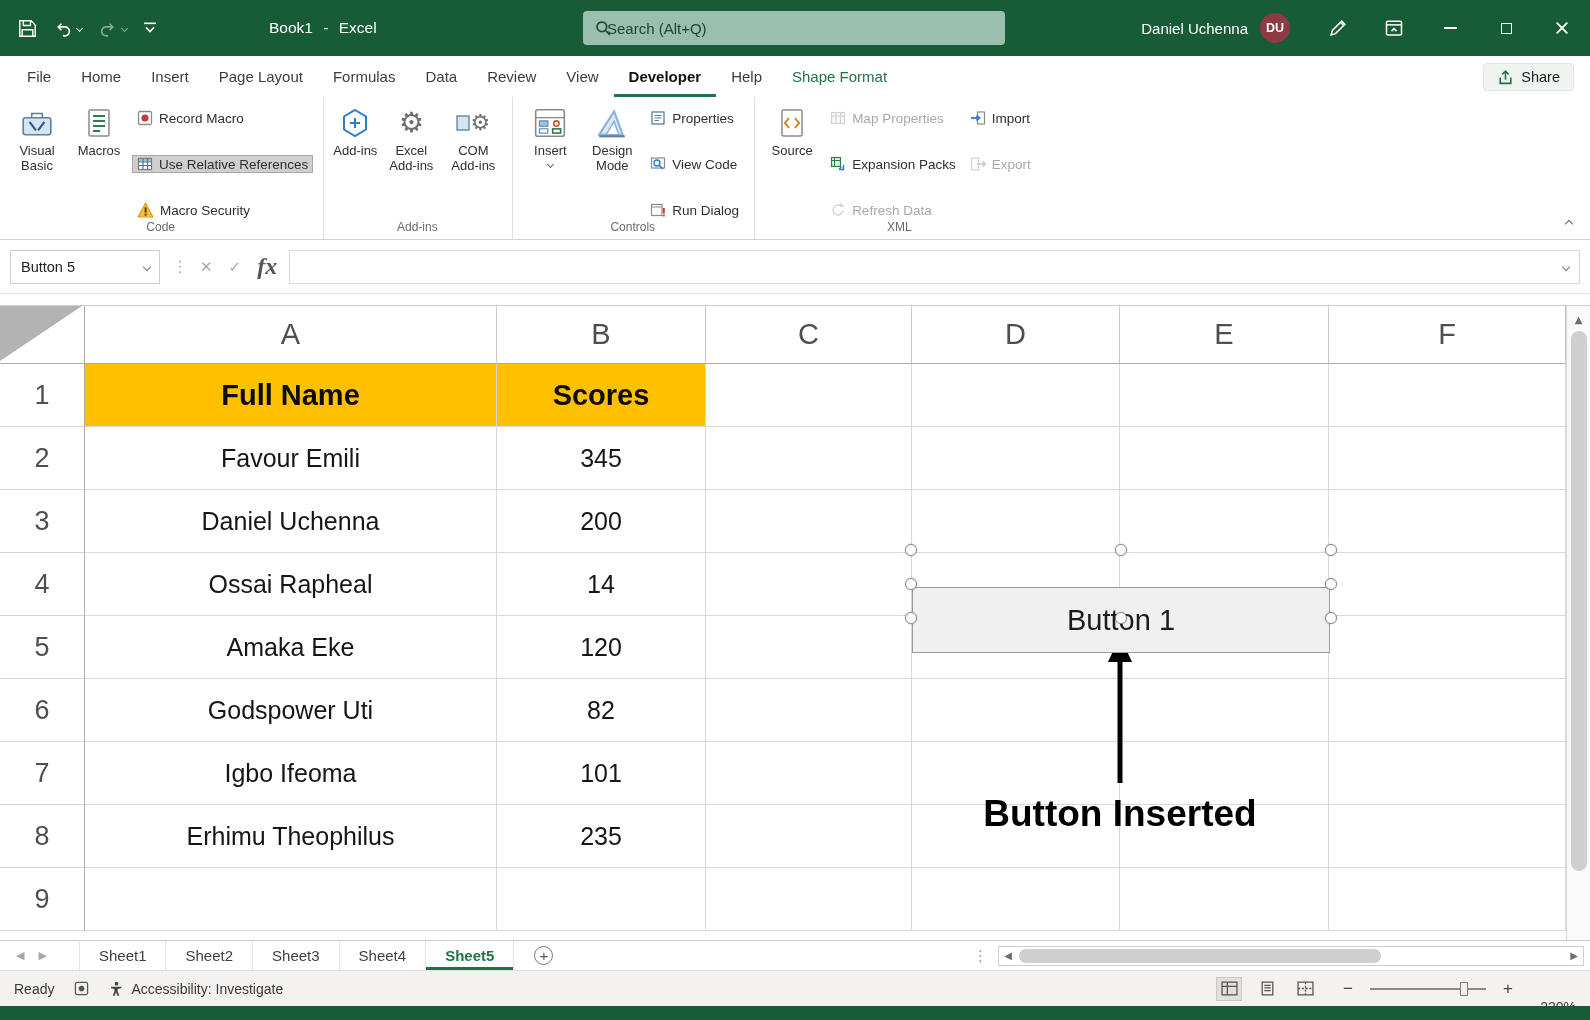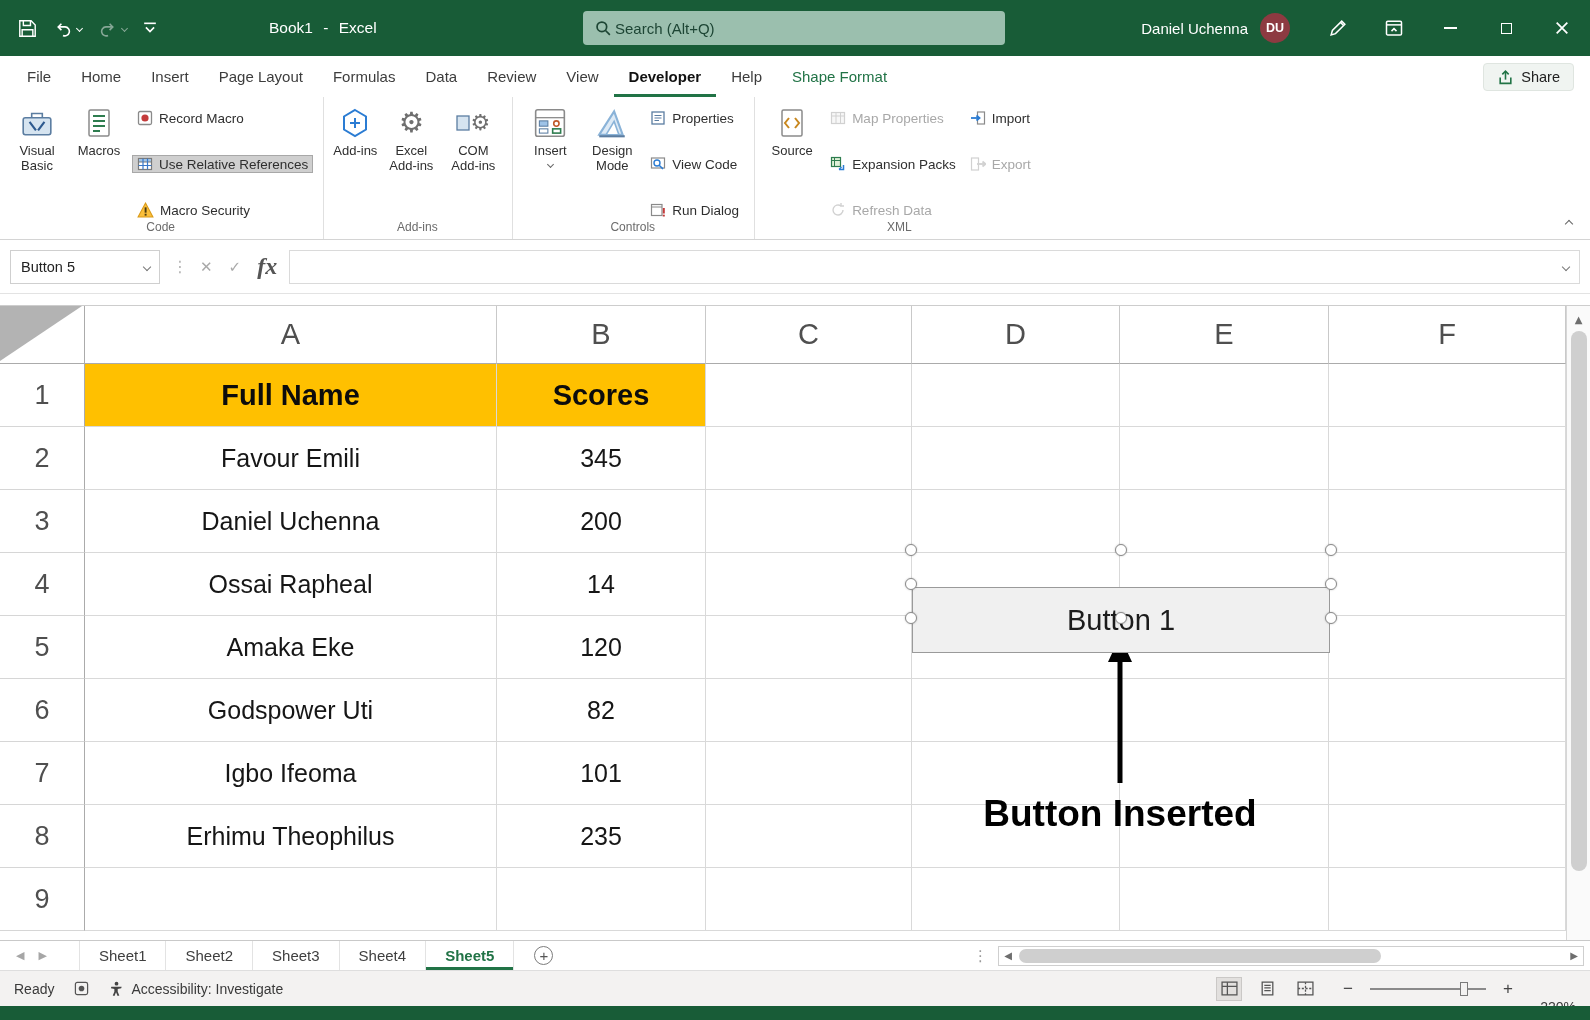--- a/index.html
+++ b/index.html
@@ -5,21 +5,21 @@
   *{box-sizing:border-box;margin:0;padding:0;}
   html,body{width:1590px;height:1020px;overflow:hidden;}
   body{font-family:"Liberation Sans","DejaVu Sans",sans-serif;background:#fff;}
   .app{width:1590px;height:1020px;display:flex;flex-direction:column;}
 
   
   .titlebar{height:56px;background:#185C37;display:flex;align-items:center;color:#fff;position:relative;flex:0 0 auto;}
   .tb-left{display:flex;align-items:center;gap:16px;padding-left:18px;}
   .tb-icn{display:flex;align-items:center;gap:4px;cursor:default;}
   .tb-title{margin-left:112px;font-size:15.5px;word-spacing:6px;}
-  .searchbox{position:absolute;left:583px;top:11px;width:422px;height:34px;background:#9bbfae;border-radius:4px;display:flex;align-items:center;padding-left:32px;}
+  .searchbox{position:absolute;left:583px;top:11px;width:422px;height:34px;background:#9bbfae;border-radius:4px;display:flex;align-items:center;padding-left:24px;}
   .searchbox .s-ic{position:absolute;left:12px;top:9px;}
   .searchbox .ph{color:#1d4534;font-size:15px;}
   .tb-right{margin-left:auto;display:flex;align-items:center;height:100%;}
   .tb-user{font-size:15px;margin-right:12px;}
   .avatar{width:30px;height:30px;border-radius:50%;background:#8d3a41;color:#fff;font-size:12.5px;font-weight:700;display:flex;align-items:center;justify-content:center;margin-right:20px;}
   .tb-sq{width:56px;height:56px;display:flex;align-items:center;justify-content:center;}
   .min-bar{width:13px;height:2px;background:#fff;}
   .max-box{width:11px;height:11px;border:1.5px solid #fff;}
   .chv{display:inline-block;width:6px;height:6px;border-right:1.6px solid currentColor;border-bottom:1.6px solid currentColor;transform:rotate(45deg);}
   .chv.up{transform:rotate(-135deg);}

